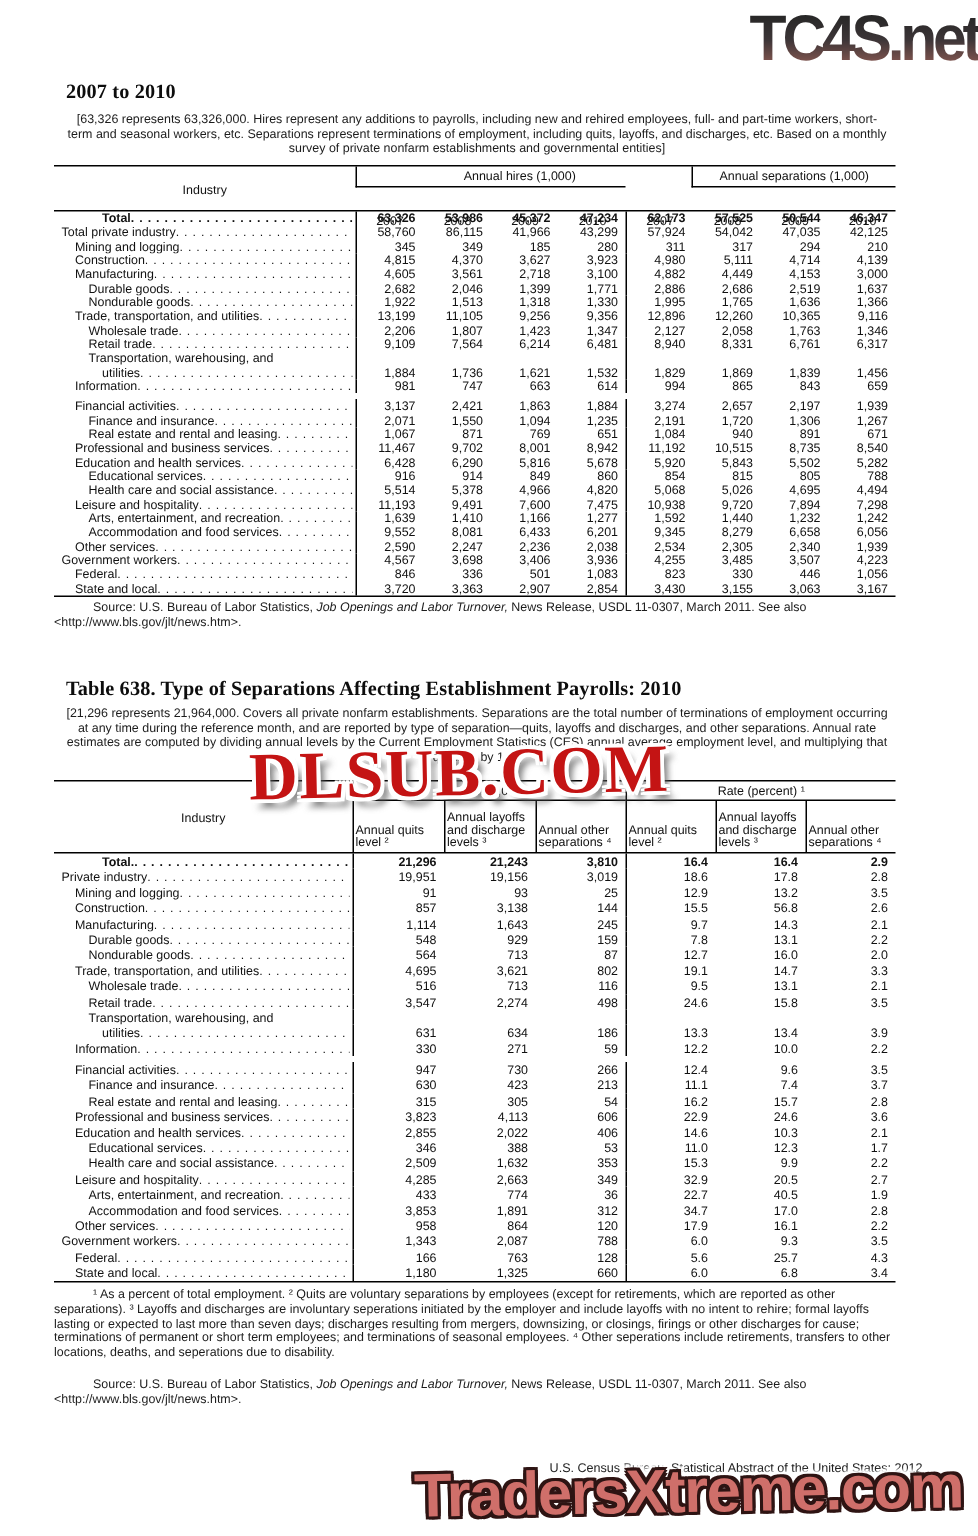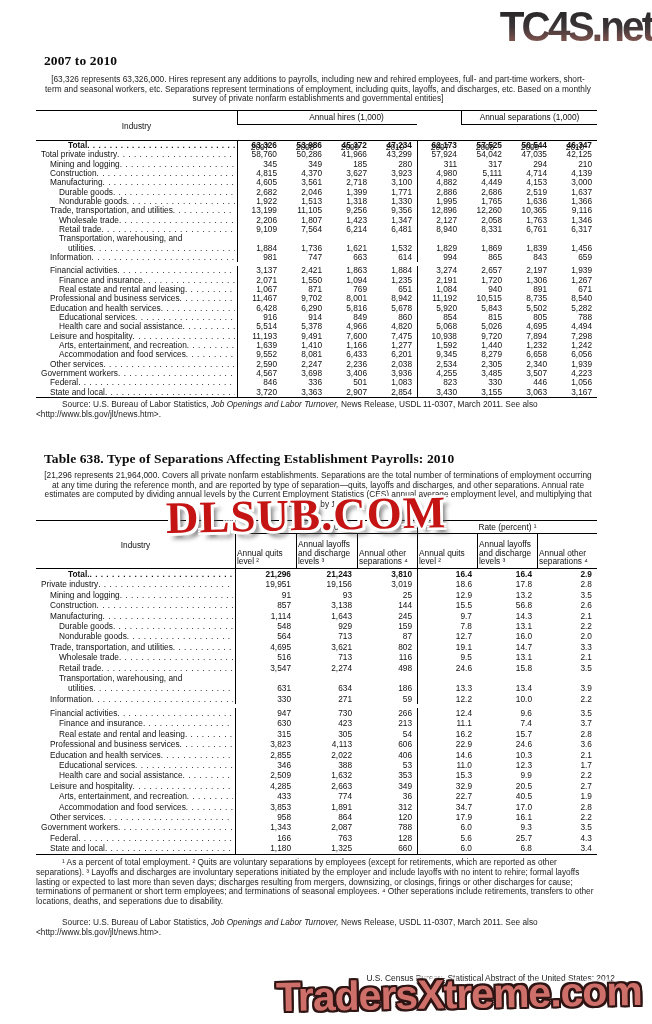--- a/index.html
+++ b/index.html
@@ -135,21 +135,21 @@
           <div class="val v5">57,525</div>
           <div class="val v6">50,544</div>
           <div class="val v7">46,347</div>
         </div>
         <div class="trow ind0">
           <div class="lab">
             <span>Total private industry</span>
             <span class="dots"></span>
           </div>
           <div class="val v0">58,760</div>
-          <div class="val v1">50,286</div>
+          <div class="val v1">86,115</div>
           <div class="val v2">41,966</div>
           <div class="val v3">43,299</div>
           <div class="val v4">57,924</div>
           <div class="val v5">54,042</div>
           <div class="val v6">47,035</div>
           <div class="val v7">42,125</div>
         </div>
         <div class="trow ind1">
           <div class="lab">
             <span>Mining and logging</span>

